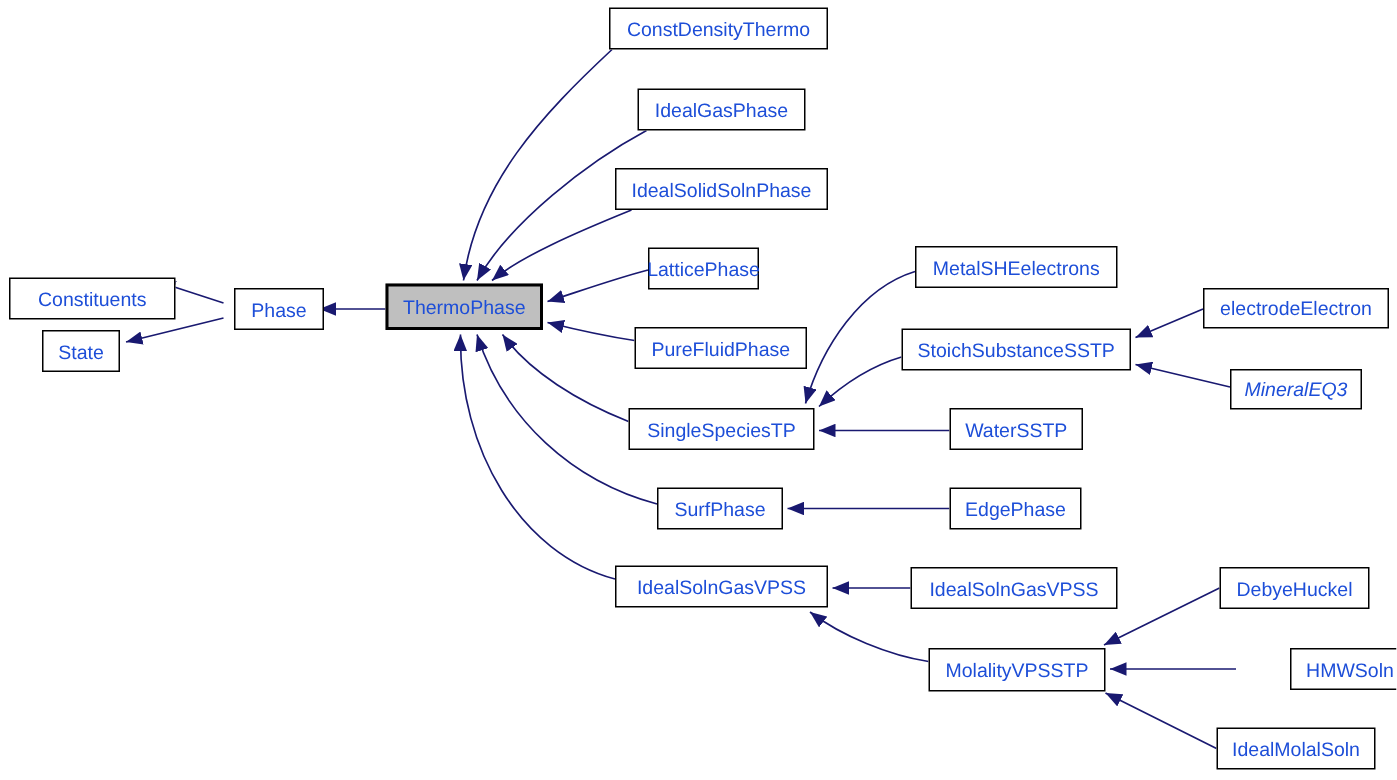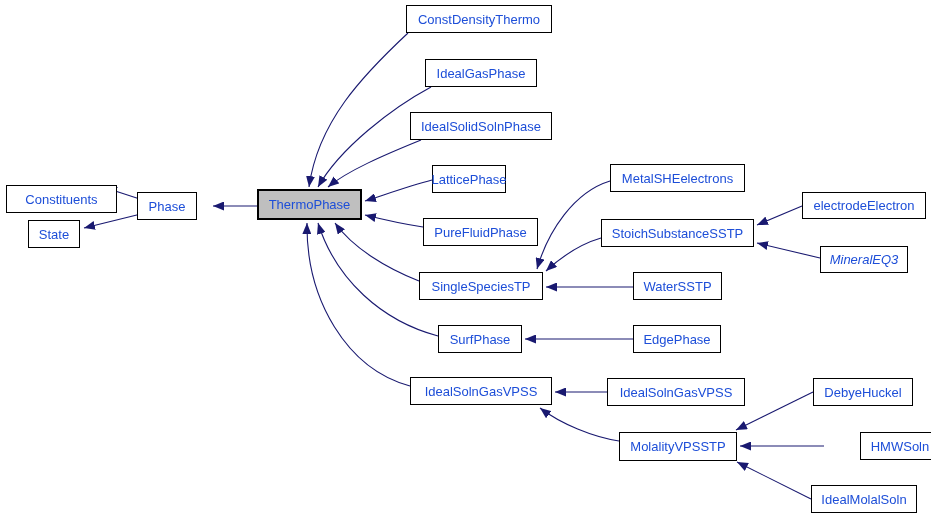--- a/index.html
+++ b/index.html
@@ -77,21 +77,21 @@
     <path class="edge" marker-end="url(#arrow)" d="M 633 339 L 525 339"></path>
     <path class="edge" marker-end="url(#arrow)" d="M 607 392 L 555 392"></path>
     <path class="edge" marker-end="url(#arrow)" d="M 619 441 C 593 437, 561 424, 540 408"></path>
     <path class="edge" marker-end="url(#arrow)" d="M 813 392 L 736 430"></path>
     <path class="edge" marker-end="url(#arrow)" d="M 824 446 L 740 446"></path>
     <path class="edge" marker-end="url(#arrow)" d="M 811 499 L 737 462"></path>
   </svg>
 
   <div class="node" style="left:6px;   top:165px; width:111px;  height:28px;margin-top:20px;">Constituents</div>
   <div class="node" style="left:28px;  top:220px; width:52px;  height:28px;">State</div>
-  <div class="node" style="left:137px; top:192px; width:60px;  height:28px;">Phase</div>
+  <div class="node" style="left:156px; top:192px; width:60px;  height:28px;">Phase</div>
   <div class="node highlight" style="left:257px; top:189px; width:105px; height:31px;">ThermoPhase</div>
 
   <div class="node" style="left:406px; top:5px;   width:146px; height:28px;">ConstDensityThermo</div>
   <div class="node" style="left:425px; top:59px;  width:112px; height:28px;">IdealGasPhase</div>
   <div class="node" style="left:410px; top:112px; width:142px; height:28px;">IdealSolidSolnPhase</div>
   <div class="node" style="left:432px; top:165px; width:74px;  height:28px;">LatticePhase</div>
   <div class="node" style="left:423px; top:218px; width:115px; height:28px;">PureFluidPhase</div>
   <div class="node" style="left:419px; top:272px; width:124px; height:28px;">SingleSpeciesTP</div>
   <div class="node" style="left:438px; top:325px; width:84px;  height:28px;">SurfPhase</div>
   <div class="node" style="left:410px; top:377px; width:142px; height:28px;">IdealSolnGasVPSS</div>

